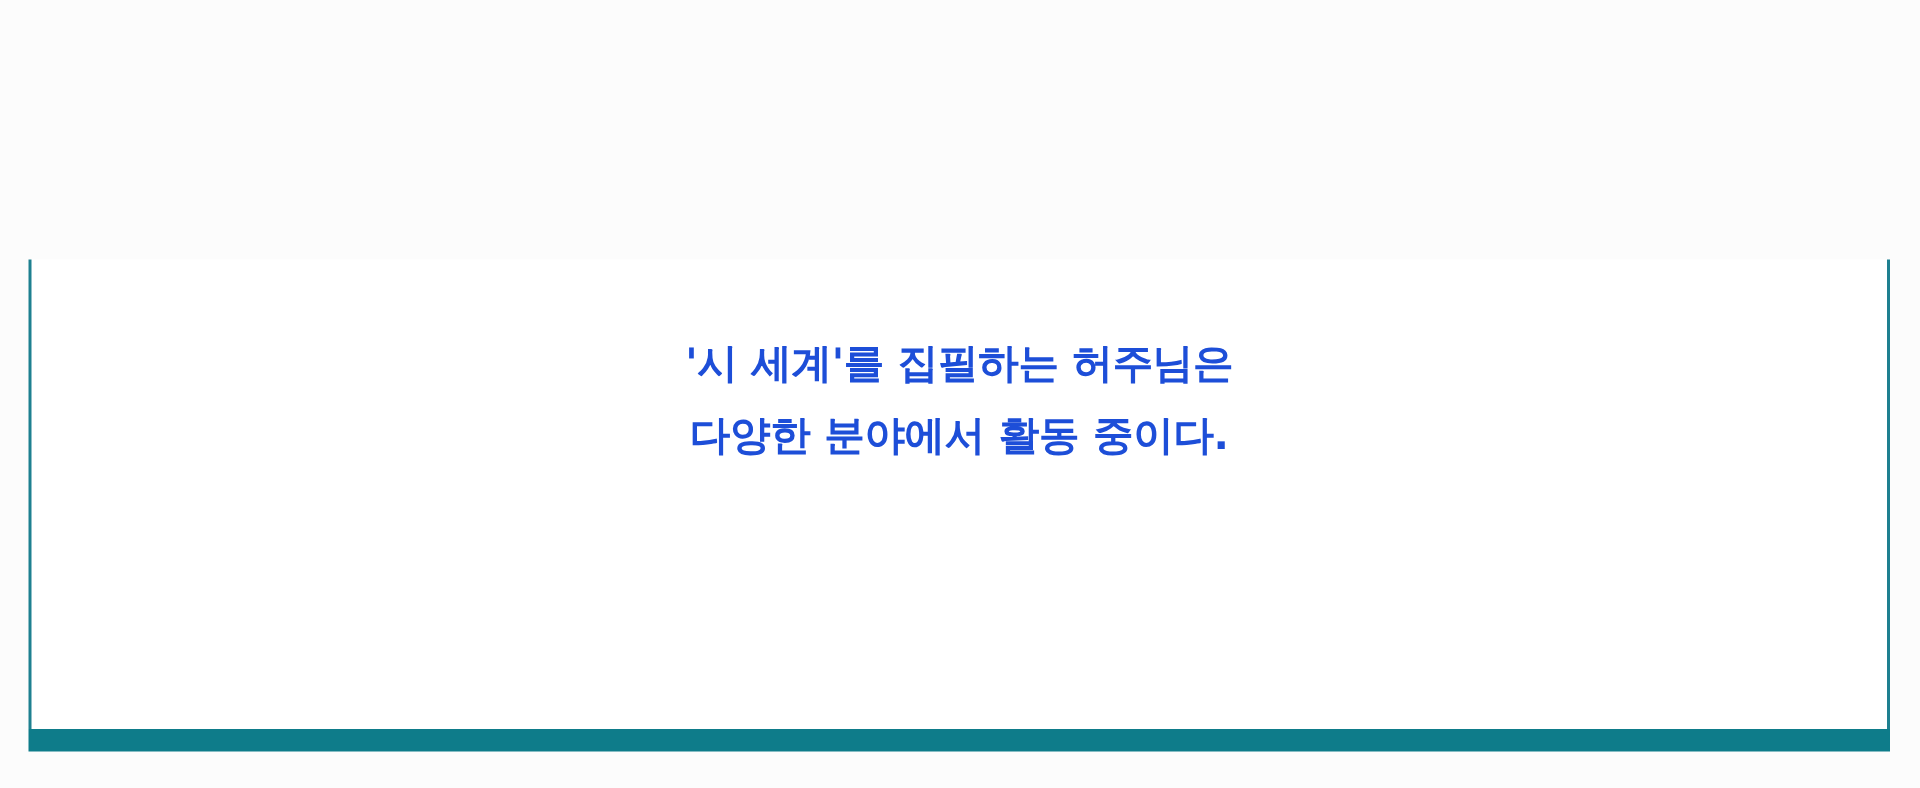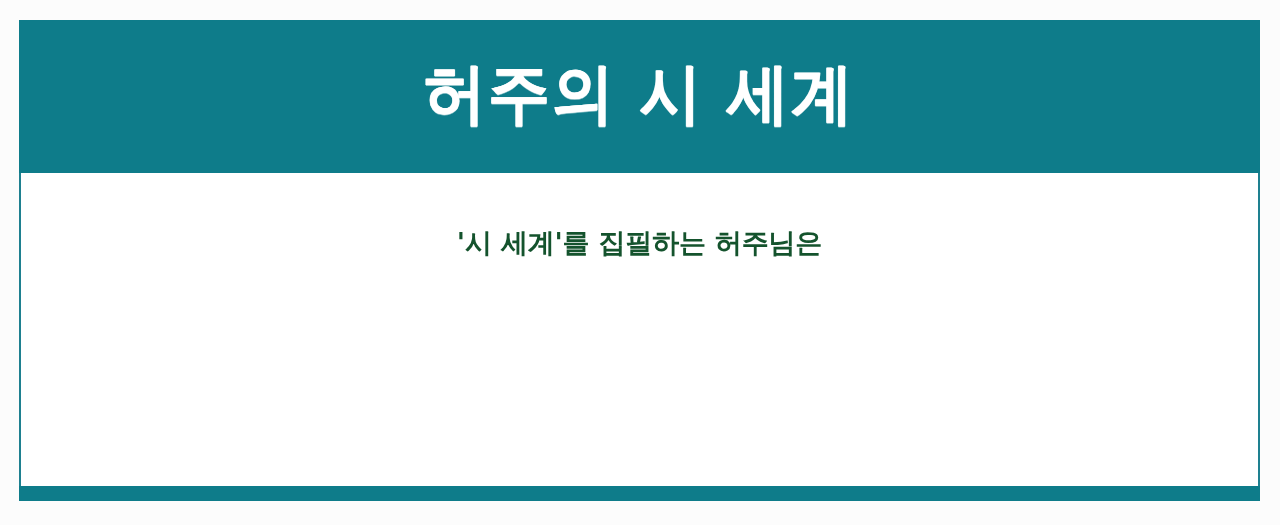--- a/index.html
+++ b/index.html
@@ -70,21 +70,21 @@
     border-right: 2px solid #1e8090;
     display: flex;
     flex-direction: column;
     align-items: center;
   }
 
   .body-text {
     margin: 12px;
     padding: 0;
     text-align: center;
-    color: #14532d;
+    color: #1d4ed8;
     font-weight: 700;
     font-size: 27px;
     line-height: 48px;
     letter-spacing: -0.2px;
     font-family: "DejaVu Sans", "Liberation Sans", sans-serif;
   }
 
   .body-text .line:first-child {
     margin-top: 0;
   }
@@ -107,25 +107,23 @@
     height: 15px;
     background: #0e7c8a;
     box-sizing: border-box;
   }
 </style>
 </head>
 <body>
 
 <div class="card">
 
-  <div class="header-band">
-    <h1 class="header-title">허주의 시 세계</h1>
-  </div>
 
   <div class="body-box">
     <div class="body-inner body-text">
       <span class="line">'시 세계'를 집필하는 허주님은</span>
+      <span class="line">다양한 분야에서 활동 중이다.</span>
     </div>
   </div>
 
   <div class="footer-bar"></div>
 
 </div>
 
 </body></html>

